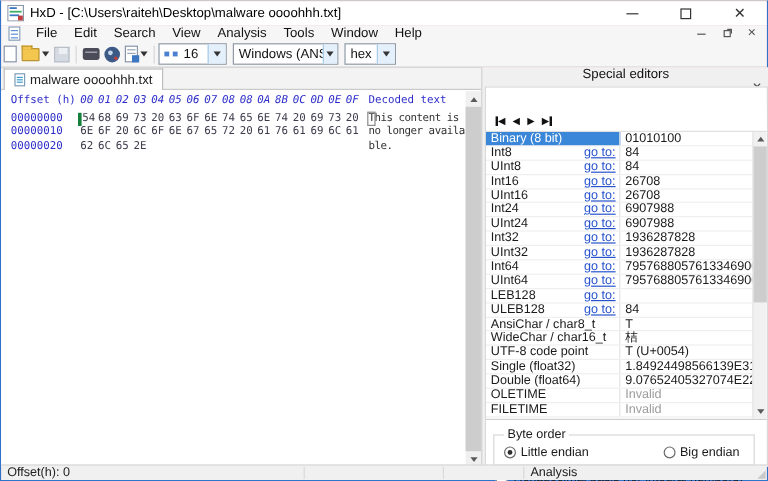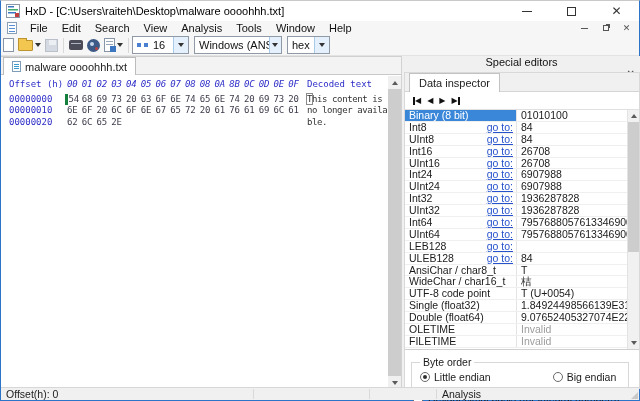--- a/index.html
+++ b/index.html
@@ -366,23 +366,20 @@
         </div>
       </div>
     </div>
 
     <div class="panel">
       <div class="panel-header">
         <span>Special editors</span>
         <span class="panel-close">✕</span>
       </div>
       <div class="panel-body">
-        <div class="ptabs">
-          <div class="ptab">Data inspector</div>
-        </div>
         <div class="navbar">
           <span class="nav-btn">
               <span class="nav-bar-mark"></span>
               <span class="g">◀</span>
             </span>
           <span class="nav-btn">
               <span class="g">◀</span>
             </span>
           <span class="nav-btn">
               <span class="g">▶</span>

